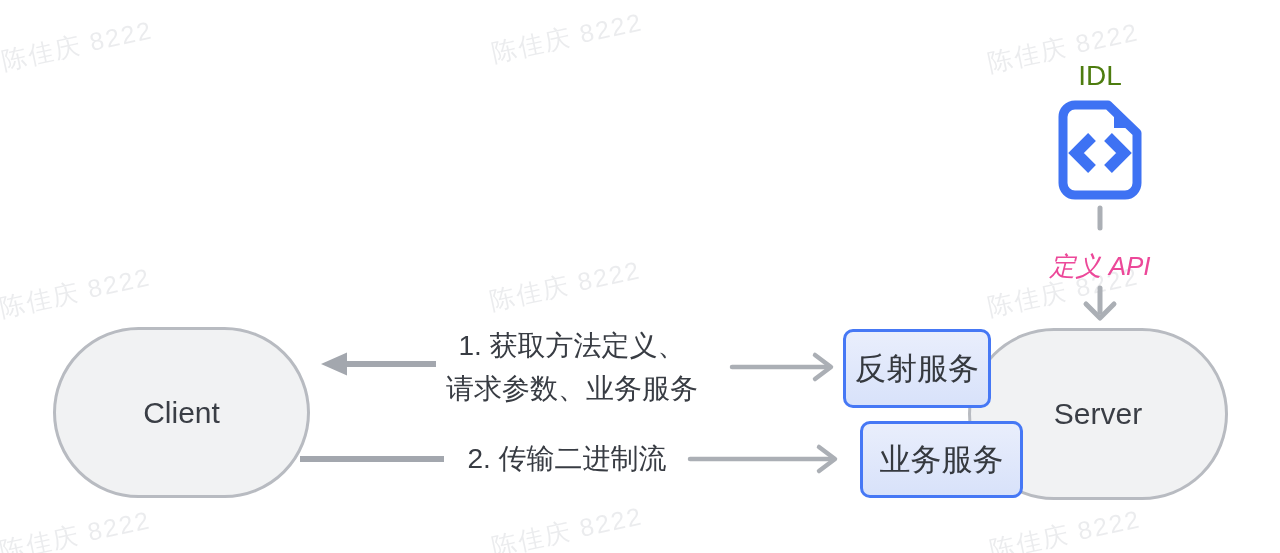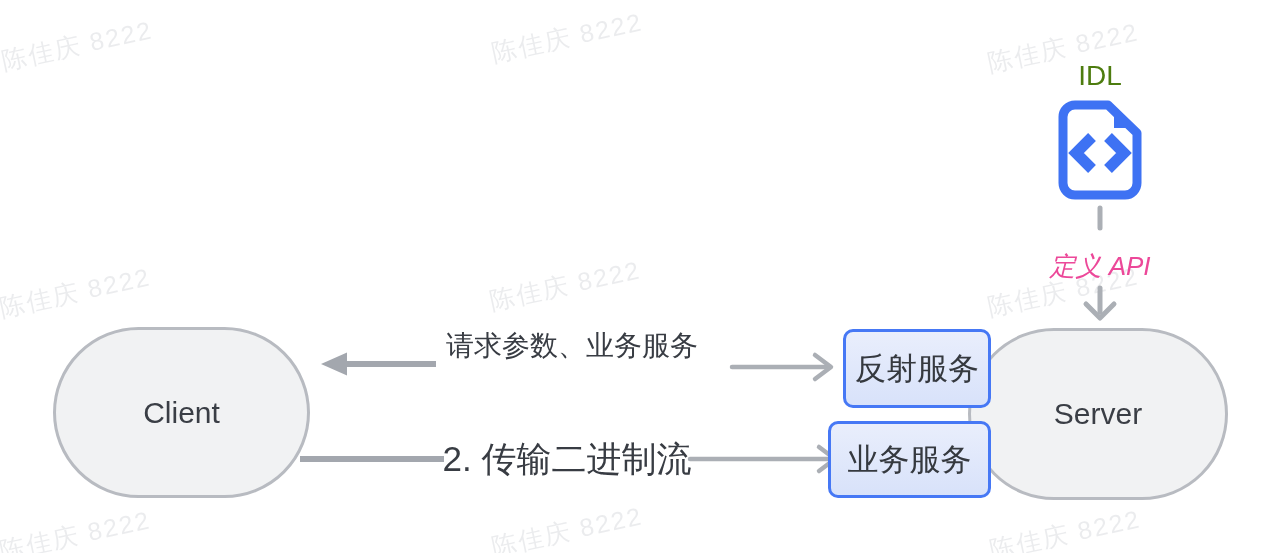--- a/index.html
+++ b/index.html
@@ -35,26 +35,26 @@
 
   
   .svcbox {
     position:absolute; z-index:3; box-sizing:border-box;
     background:linear-gradient(180deg,#E9EEFC 0%,#D8E2FA 100%);
     border:3px solid #4678F5; border-radius:10px;
     display:flex; align-items:center; justify-content:center;
     font-size:31px; color:#35393F;
   }
   .svcbox-reflection { left:843px; top:329px; width:148px; height:79px; }
-  .svcbox-business   { left:828px; top:421px; width:163px; height:77px; }
+  .svcbox-business   { left:860px; top:421px; width:163px; height:77px; }
 
   
   .flow-label { position:absolute; z-index:2; text-align:center; color:#383C43; }
   .flow1-label { left:402px; top:324px; width:340px; font-size:28px; line-height:43px; }
-  .flow2-label { left:402px; top:438px; width:330px; font-size:35px; line-height:42px; }
+  .flow2-label { left:402px; top:438px; width:330px; font-size:28px; line-height:42px; }
 
   
   .idl-title  { position:absolute; z-index:2; left:1040px; top:60px;  width:120px; text-align:center; font-size:28px; color:#4d7c0f; }
   .idl-icon   { position:absolute; z-index:2; left:1058px; top:100px; }
   .define-api { position:absolute; z-index:2; left:1030px; top:249px; width:140px; text-align:center; font-size:26px; color:#ec4899;font-style:italic; }
 </style>
 </head>
 <body>
 
 <div class="stage">
@@ -111,18 +111,19 @@
 
   <div class="svcbox svcbox-reflection">
     <span>反射服务</span>
   </div>
 
   <div class="svcbox svcbox-business">
     <span>业务服务</span>
   </div>
 
   <div class="flow-label flow1-label">
+    <div>1. 获取方法定义、</div>
     <div>请求参数、业务服务</div>
   </div>
 
   <div class="flow-label flow2-label">2. 传输二进制流</div>
 
 </div>
 
 </body></html>

